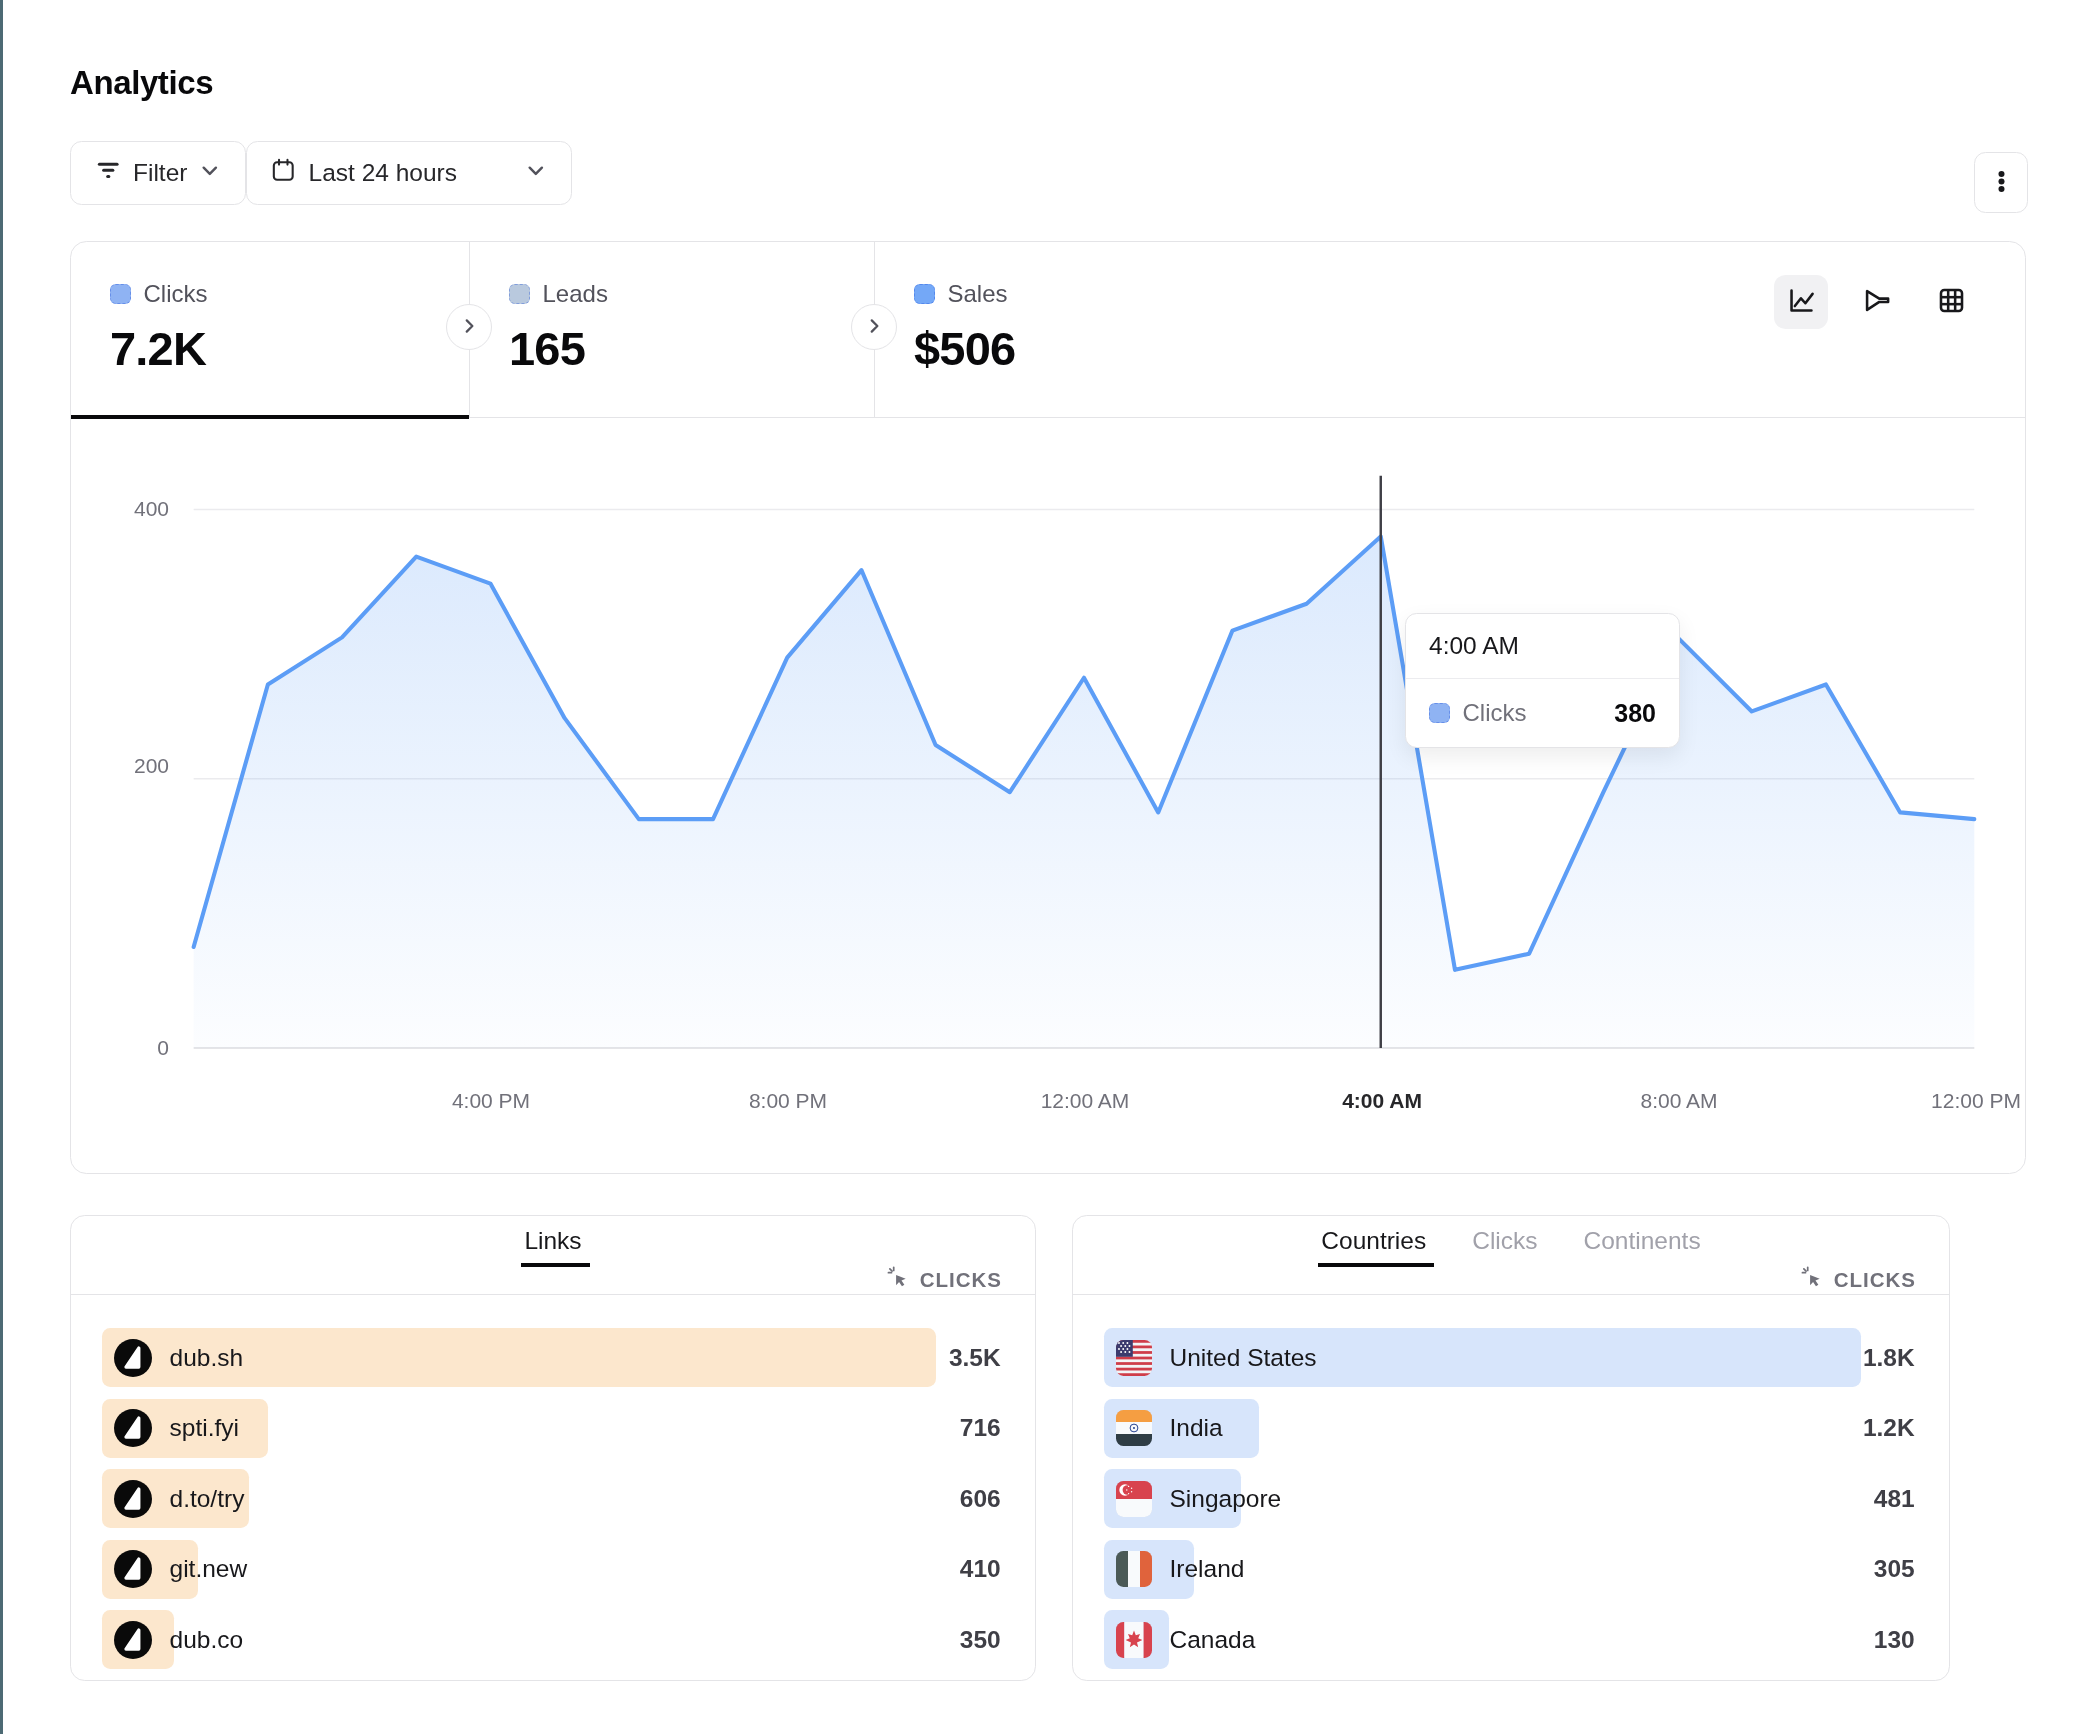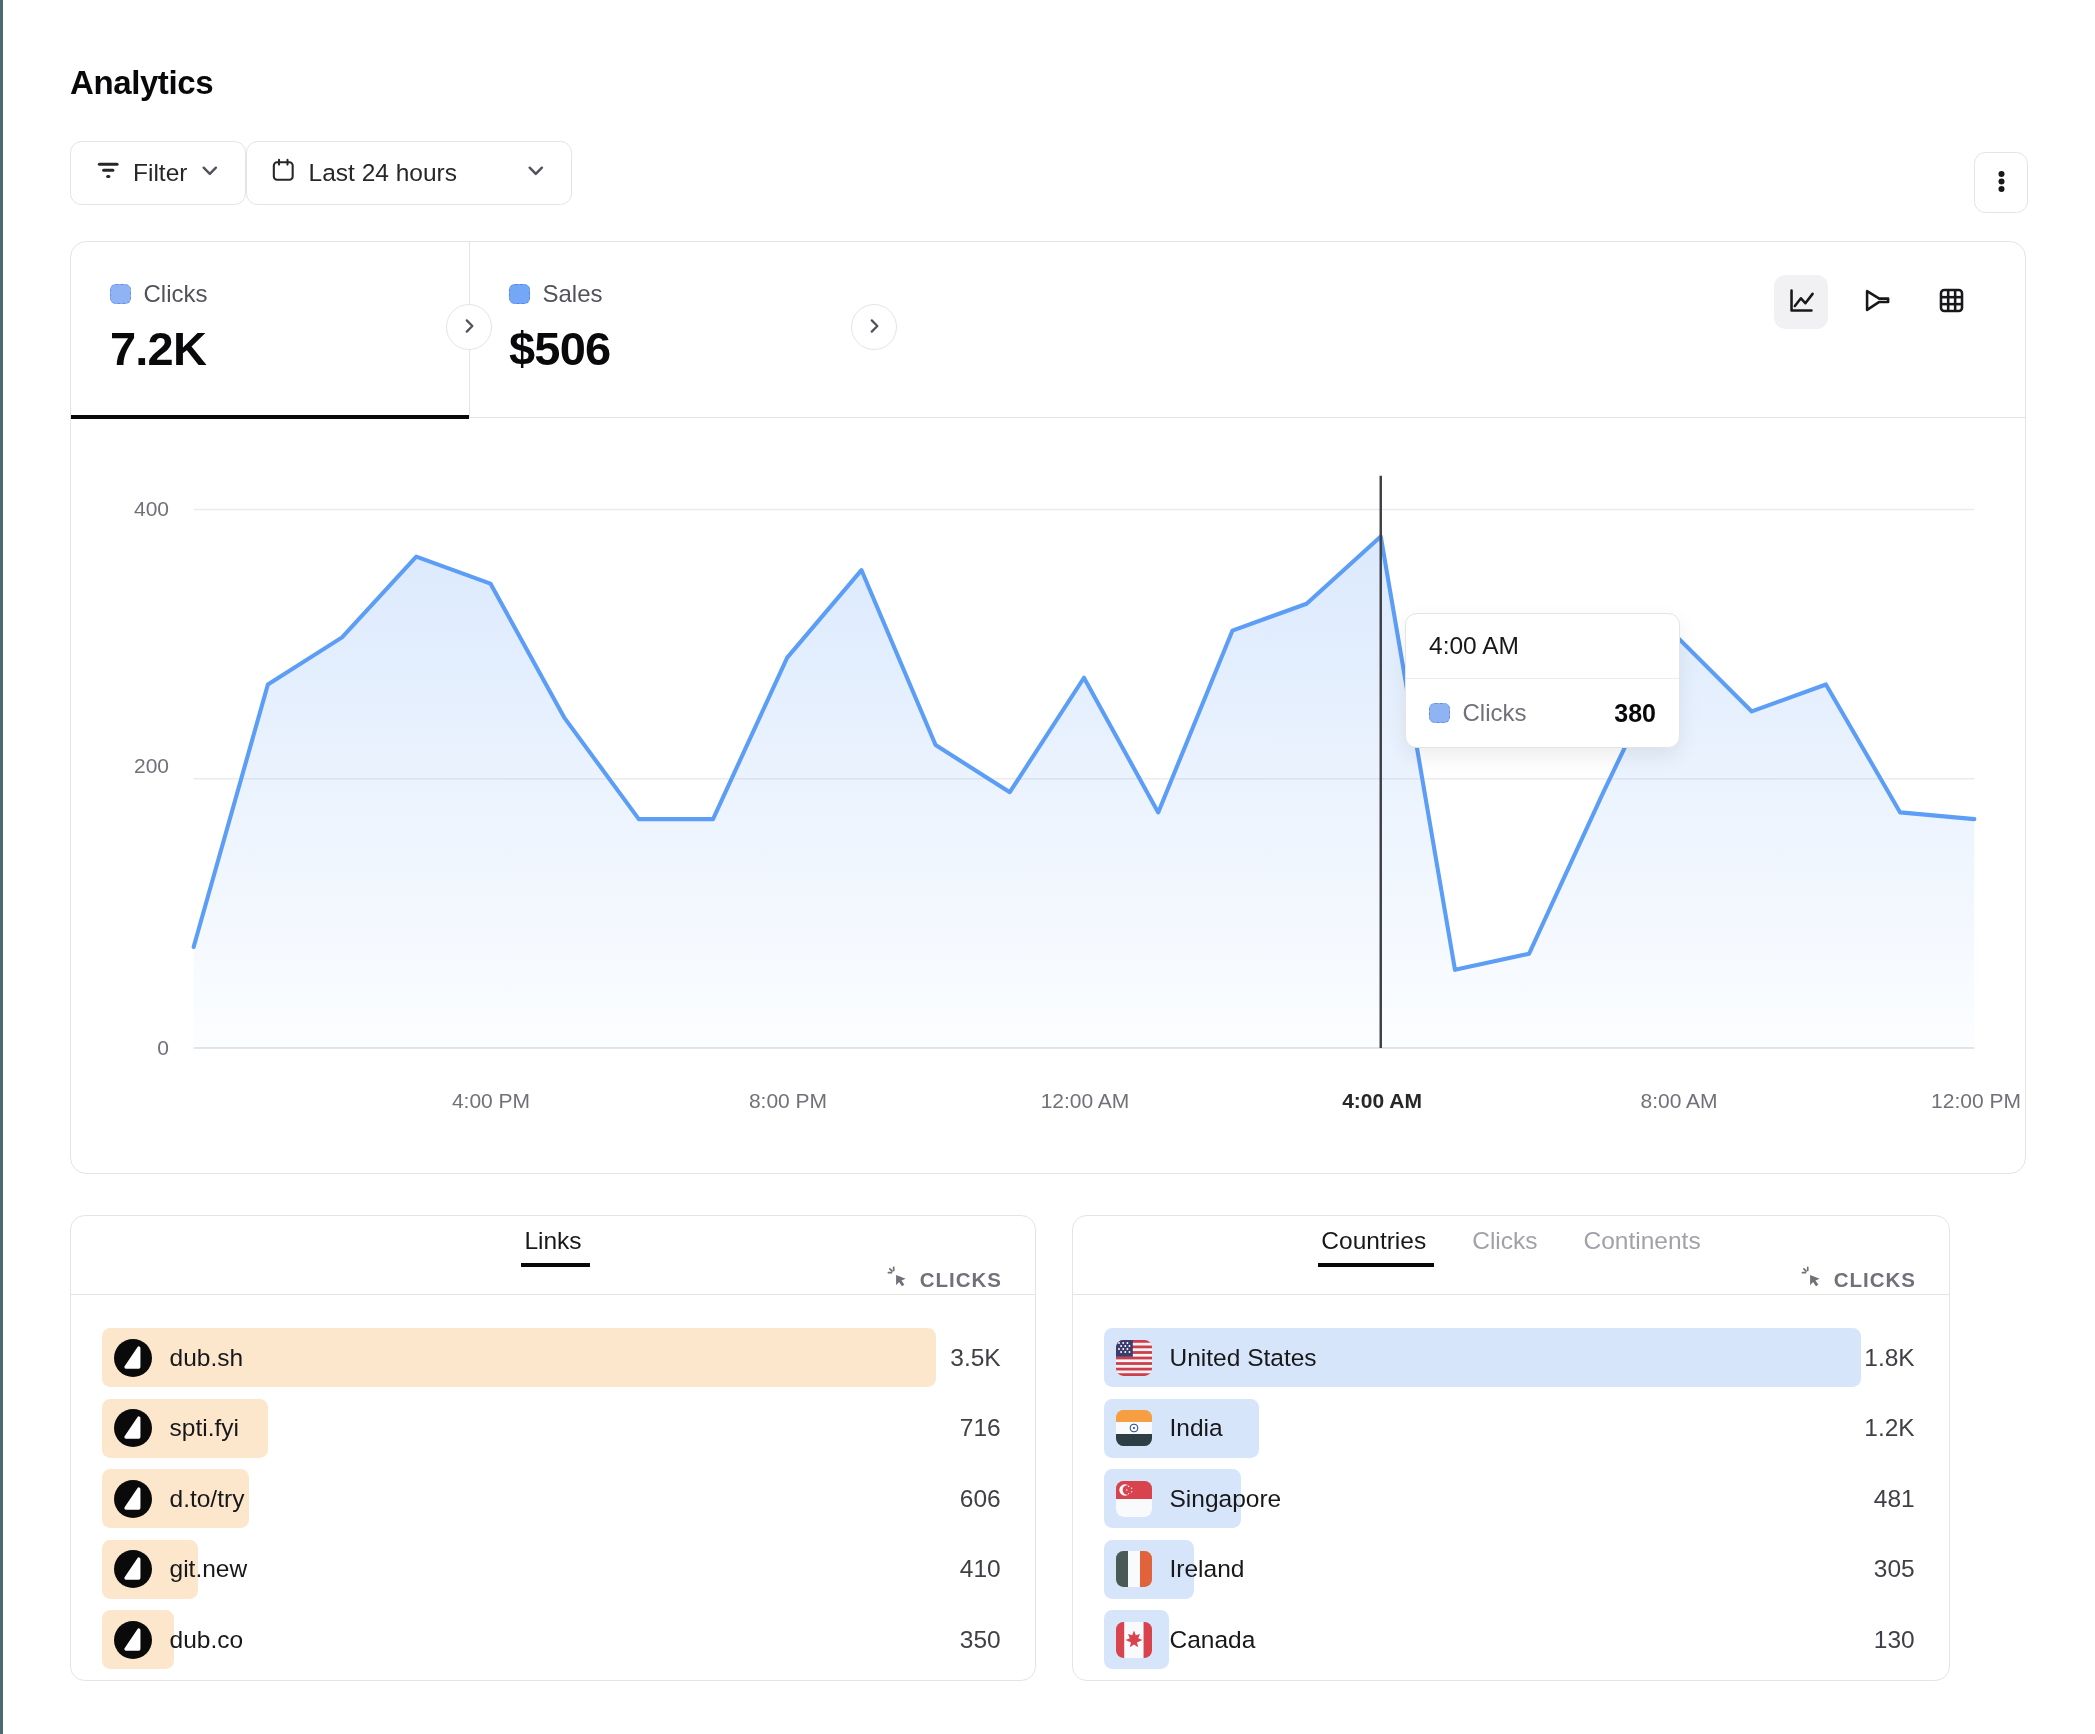--- a/index.html
+++ b/index.html
@@ -59,21 +59,21 @@
   .tab { position:relative; display:flex; align-items:center; font-size:24.5px; color:#a1a1aa; font-weight:500; cursor:pointer; }
   .tab.active { color:#18181b; }
   .tab.active::after { content:""; position:absolute; left:-3.3px; right:-8.2px; bottom:-1.4px; height:4.1px; background:#09090b; }
   .metric-label { margin-left:auto; display:flex; align-items:center; gap:9.8px; font-size:20.5px; font-weight:600;
     letter-spacing:1px; color:#71717a; cursor:pointer; }
   .panel-body { padding:33px 31px 0; }
   .row { position:relative; height:59px; margin-bottom:11.5px; cursor:pointer; }
   .row-bar { position:absolute; left:0; top:0; bottom:0; border-radius:8.2px; }
   .row-content { position:relative; display:flex; align-items:center; height:100%; padding:0 3.3px 0 11.5px; }
   .row-label { margin-left:18px; font-size:24.5px; font-weight:500; color:#18181b; flex:1; }
-  .row-value { font-size:24.5px; font-weight:400; color:#3f3f46; }
+  .row-value { font-size:24.5px; font-weight:700; color:#3f3f46; }
   .logo-badge { width:38px; height:38px; flex:none; }
   .flag { width:36px; height:36px; border-radius:7.4px; overflow:hidden; flex:none; box-shadow:inset 0 0 0 0.8px rgba(0,0,0,.08); }
   .flag svg { display:block; width:100%; height:100%; }
 </style>
 </head>
 <body>
 
 <div class="page-edge"></div>
 
 <h1 class="page-title">Analytics</h1>
@@ -126,20 +126,27 @@
 
     <div class="stat stat-0">
       <div class="stat-top">
         <span class="swatch" style="background: rgb(143, 179, 243);"></span>
         <span>Clicks</span>
       </div>
       <div class="stat-value">7.2K</div>
       <div class="stat-underline"></div>
     </div>
 
+    <div class="stat stat-1">
+      <div class="stat-top">
+        <span class="swatch" style="background: rgb(185, 201, 222);"></span>
+        <span>Leads</span>
+      </div>
+      <div class="stat-value">165</div>
+    </div>
 
     <div class="stat stat-2">
       <div class="stat-top">
         <span class="swatch" style="background: rgb(116, 168, 247);"></span>
         <span>Sales</span>
       </div>
       <div class="stat-value">$506</div>
     </div>
 
     <div class="hop hop-1">

